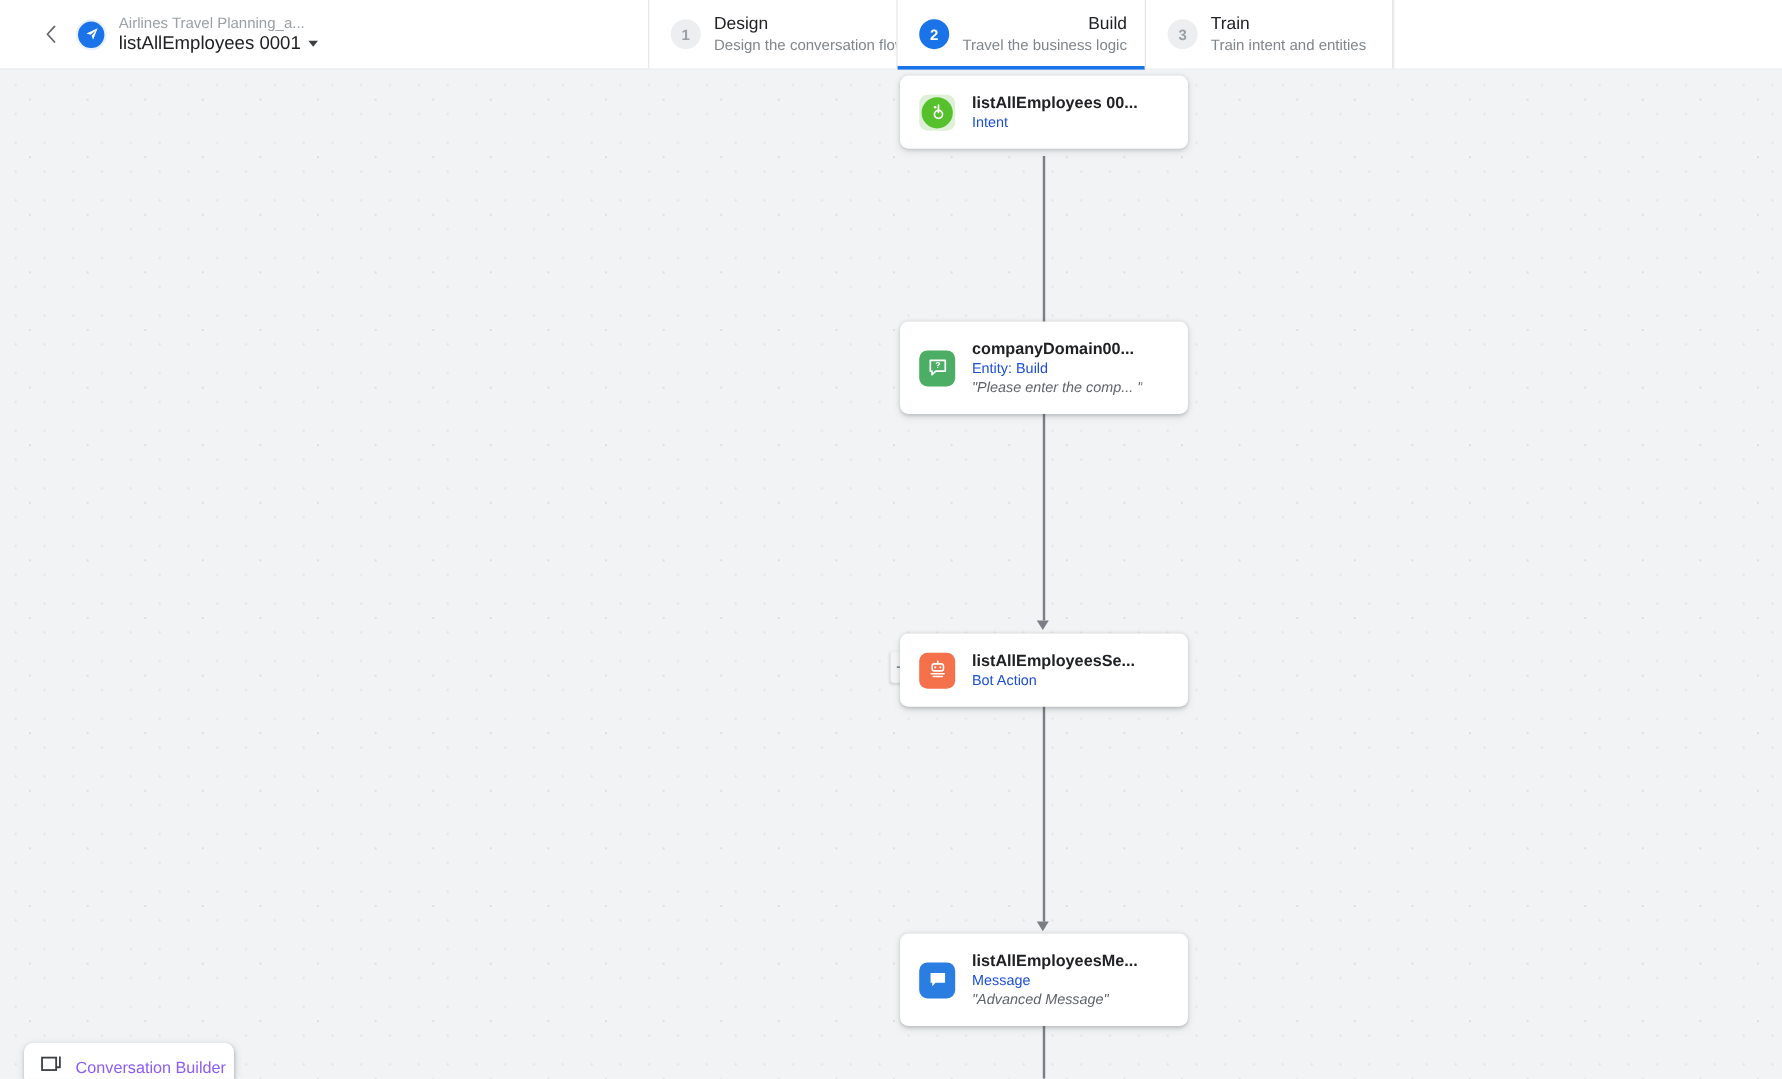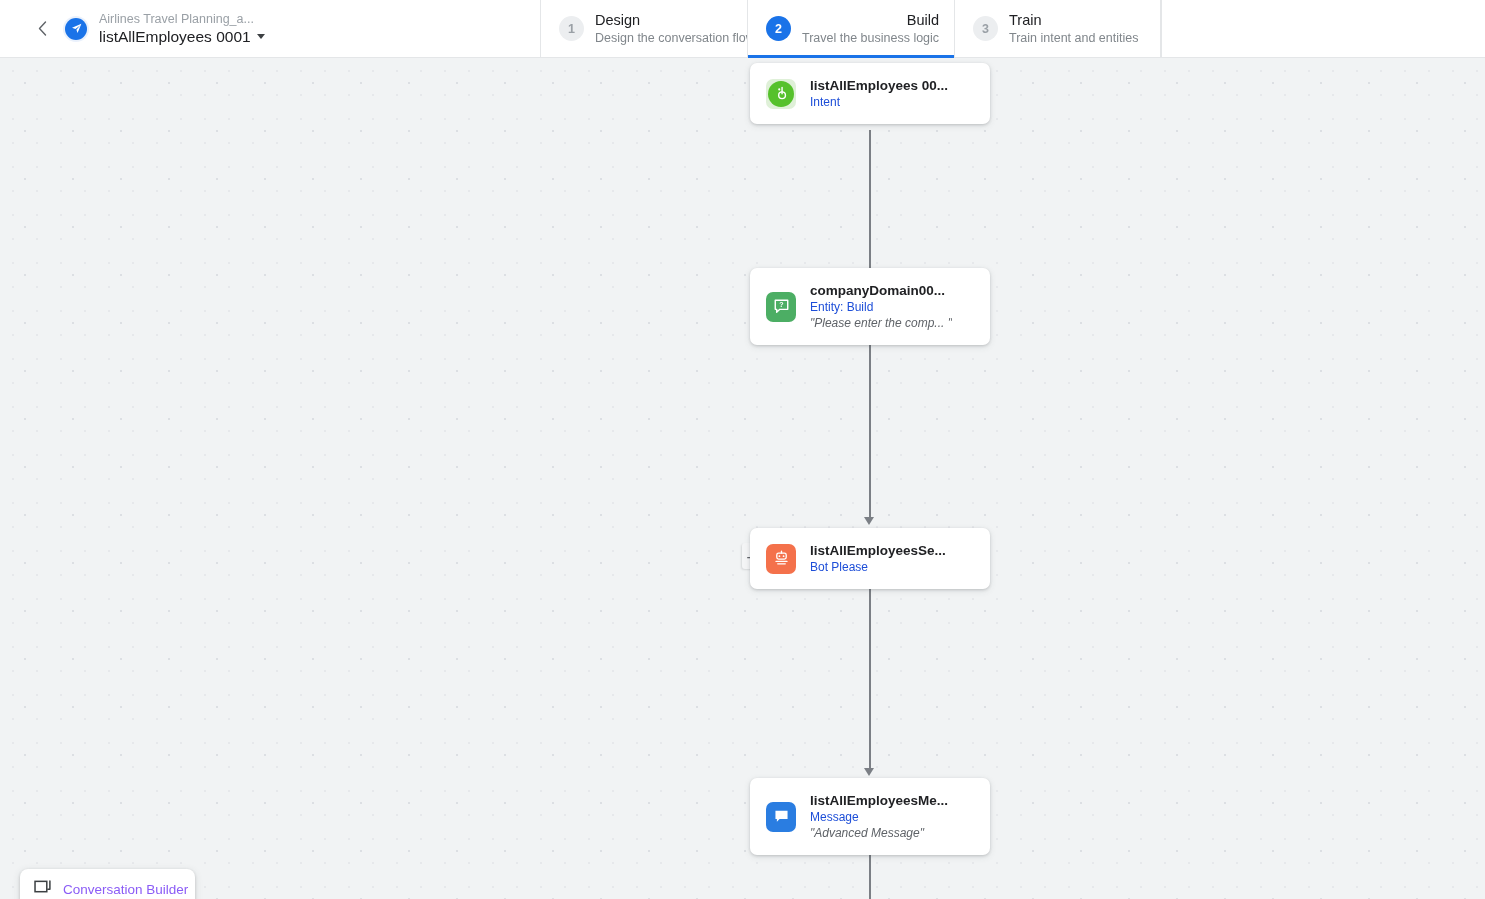--- a/index.html
+++ b/index.html
@@ -294,21 +294,21 @@
           <path d="M9 1.2 V3.2" stroke="#ffffff" stroke-width="1.3" stroke-linecap="round"></path>
           <rect x="4" y="3.4" width="10" height="6.2" rx="1.9" fill="none" stroke="#ffffff" stroke-width="1.4"></rect>
           <circle cx="6.8" cy="6.5" r="0.95" fill="#ffffff"></circle>
           <circle cx="11.2" cy="6.5" r="0.95" fill="#ffffff"></circle>
           <path d="M3.2 12.1 H14.8" stroke="#ffffff" stroke-width="1.4" stroke-linecap="round"></path>
           <path d="M5 14.6 H13" stroke="#ffffff" stroke-width="1.4" stroke-linecap="round"></path>
         </svg>
       </div>
       <div class="node-body">
         <div class="node-title">listAllEmployeesSe...</div>
-        <div class="node-sub">Bot Please</div>
+        <div class="node-sub">Bot Action</div>
       </div>
     </div>
 
     <div class="node" style="left:750px; top:720px;">
       <div class="node-icon message">
         <svg width="17" height="17" viewBox="0 0 18 18" aria-hidden="true">
           <path d="M2.6 3 H15.4 V11.6 H7 L4.1 14.6 V11.6 H2.6 Z" fill="#ffffff"></path>
         </svg>
       </div>
       <div class="node-body">

